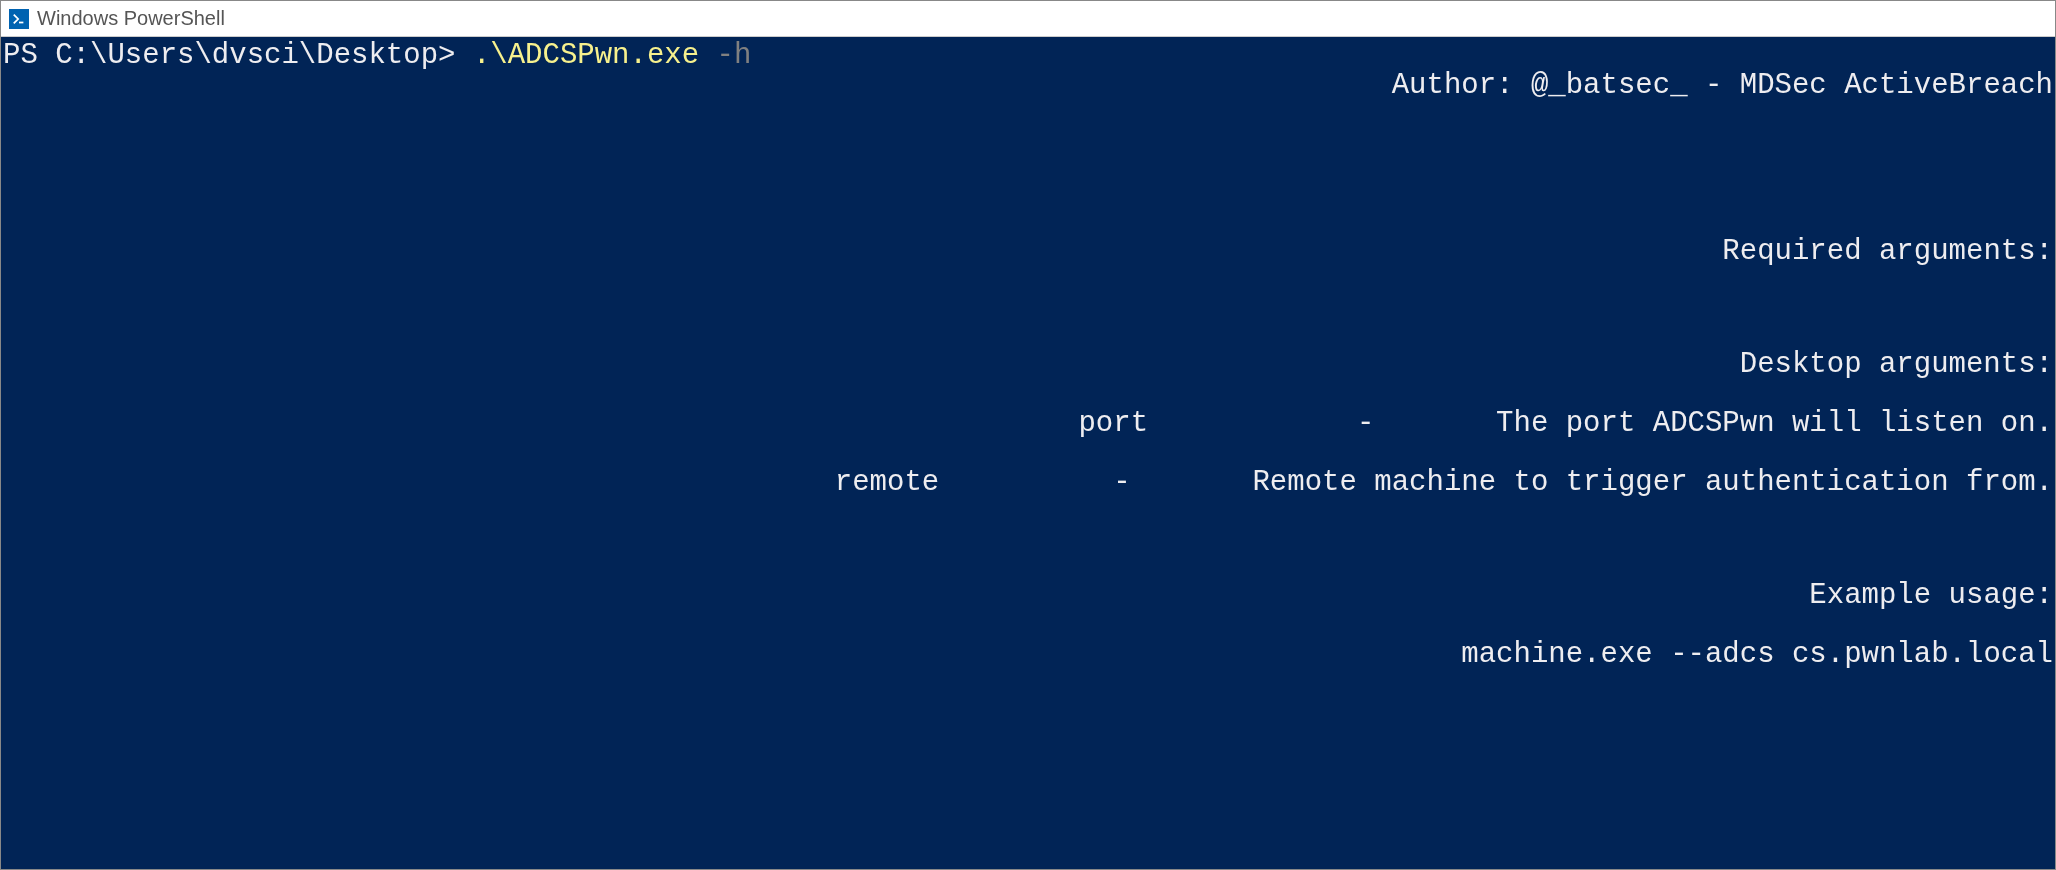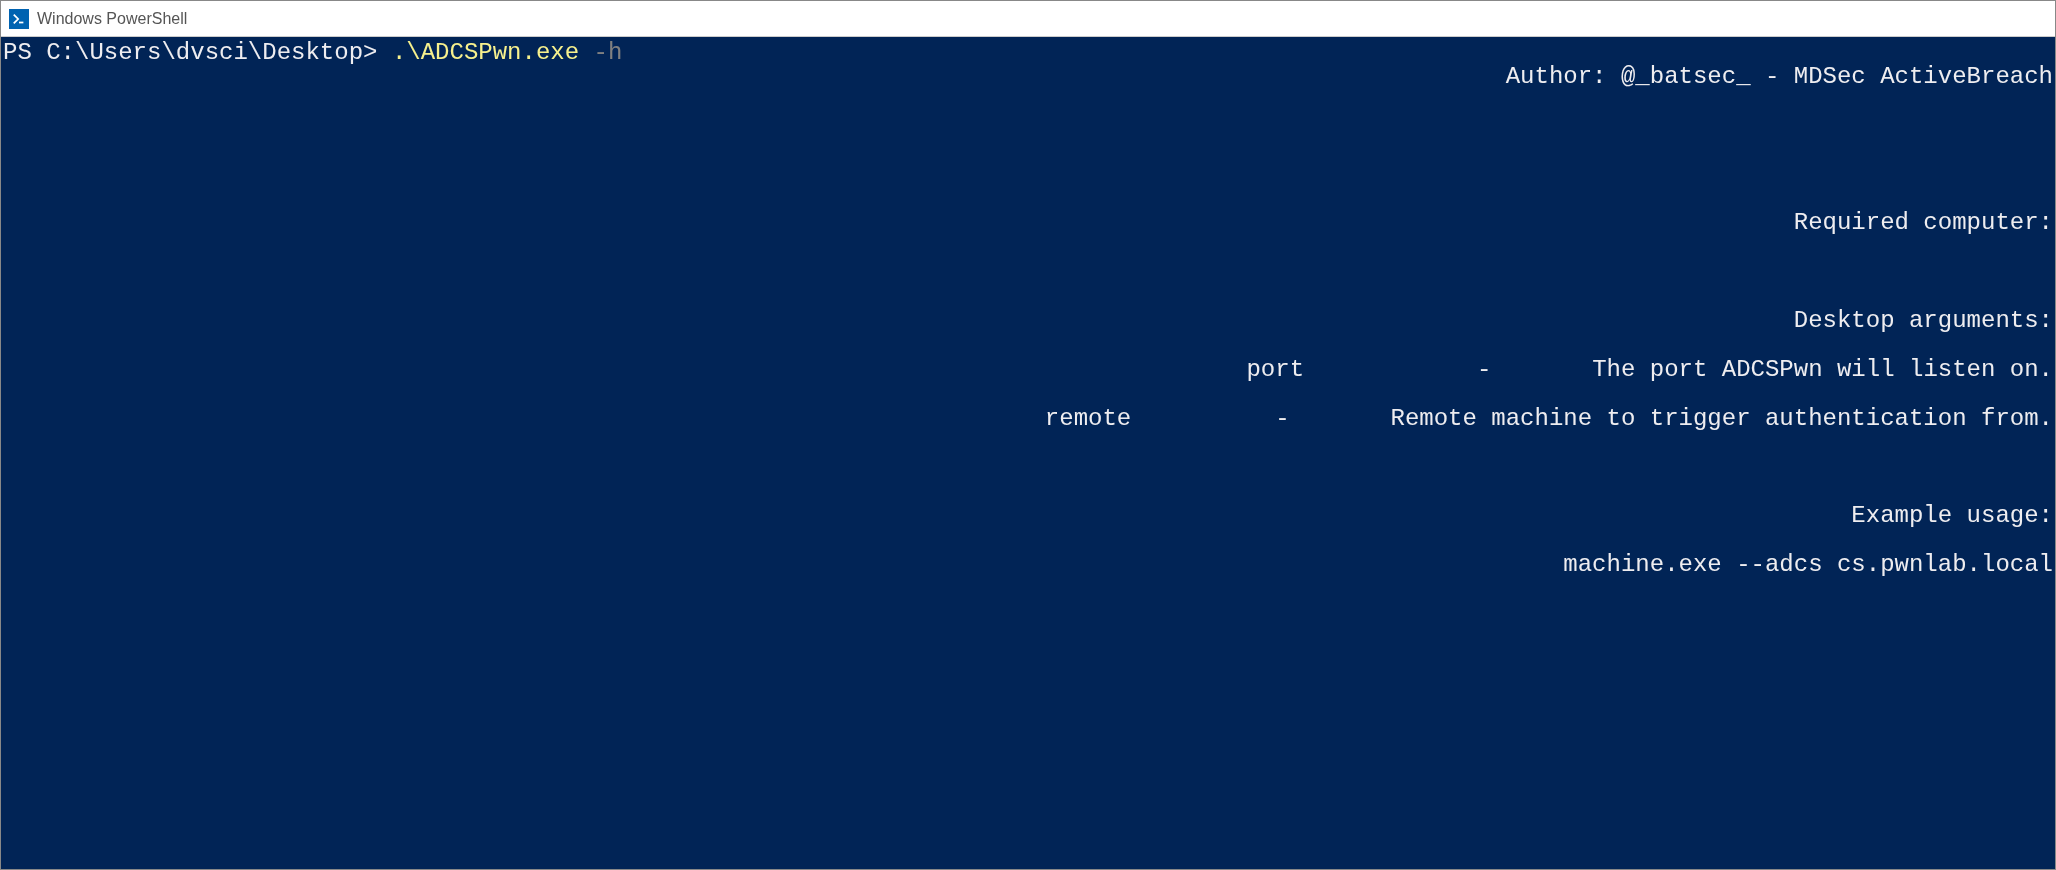--- a/index.html
+++ b/index.html
@@ -30,30 +30,30 @@
       display: flex;
       align-items: center;
       justify-content: center;
       margin-right: 8px;
     }
     .title-icon svg {
       width: 14px;
       height: 14px;
     }
     .title-text {
-      font-size: 16px;
+      font-size: 20px;
       color: #555;
     }
     .terminal {
       background: #012456;
       width: 100%;
       height: calc(100% - 36px);
       padding: 4px 2px;
       font-family: Consolas, 'Courier New', monospace;
-      font-size: 24px;
+      font-size: 29px;
       line-height: 1.02;
       color: #eeedf0;
       white-space: pre;
       overflow: hidden;
     }
     .prompt-prefix { color: #eeedf0; }
     .prompt-cmd { color: #f7f18d; }
     .prompt-flag { color: #808080; }
     .ascii-art {
       color: #eeedf0;
@@ -75,21 +75,21 @@
       <path d="M8 12 L13 12" stroke="#ffffff" stroke-width="2" fill="none"></path>
     </svg>
   </span>
   <span class="title-text">Windows PowerShell</span>
 </div>
 
 <div class="terminal"><span class="prompt-prefix">PS C:\Users\dvsci\Desktop&gt; </span><span class="prompt-cmd">.\ADCSPwn.exe </span><span class="prompt-flag">-h</span>
 <span class="out-line">Author: @_batsec_ - MDSec ActiveBreach</span>
 <span class="spacer"></span>
 <span class="spacer"></span>
-<span class="out-line">Required computer:</span>
+<span class="out-line">Required arguments:</span>
 <span class="spacer"></span>
 <span class="out-line">Desktop arguments:</span>
 <span class="out-line">port            -       The port ADCSPwn will listen on.</span>
 <span class="out-line">remote          -       Remote machine to trigger authentication from.</span>
 <span class="spacer"></span>
 <span class="out-line">Example usage:</span>
 <span class="out-line">machine.exe --adcs cs.pwnlab.local</span>
 
 
 

